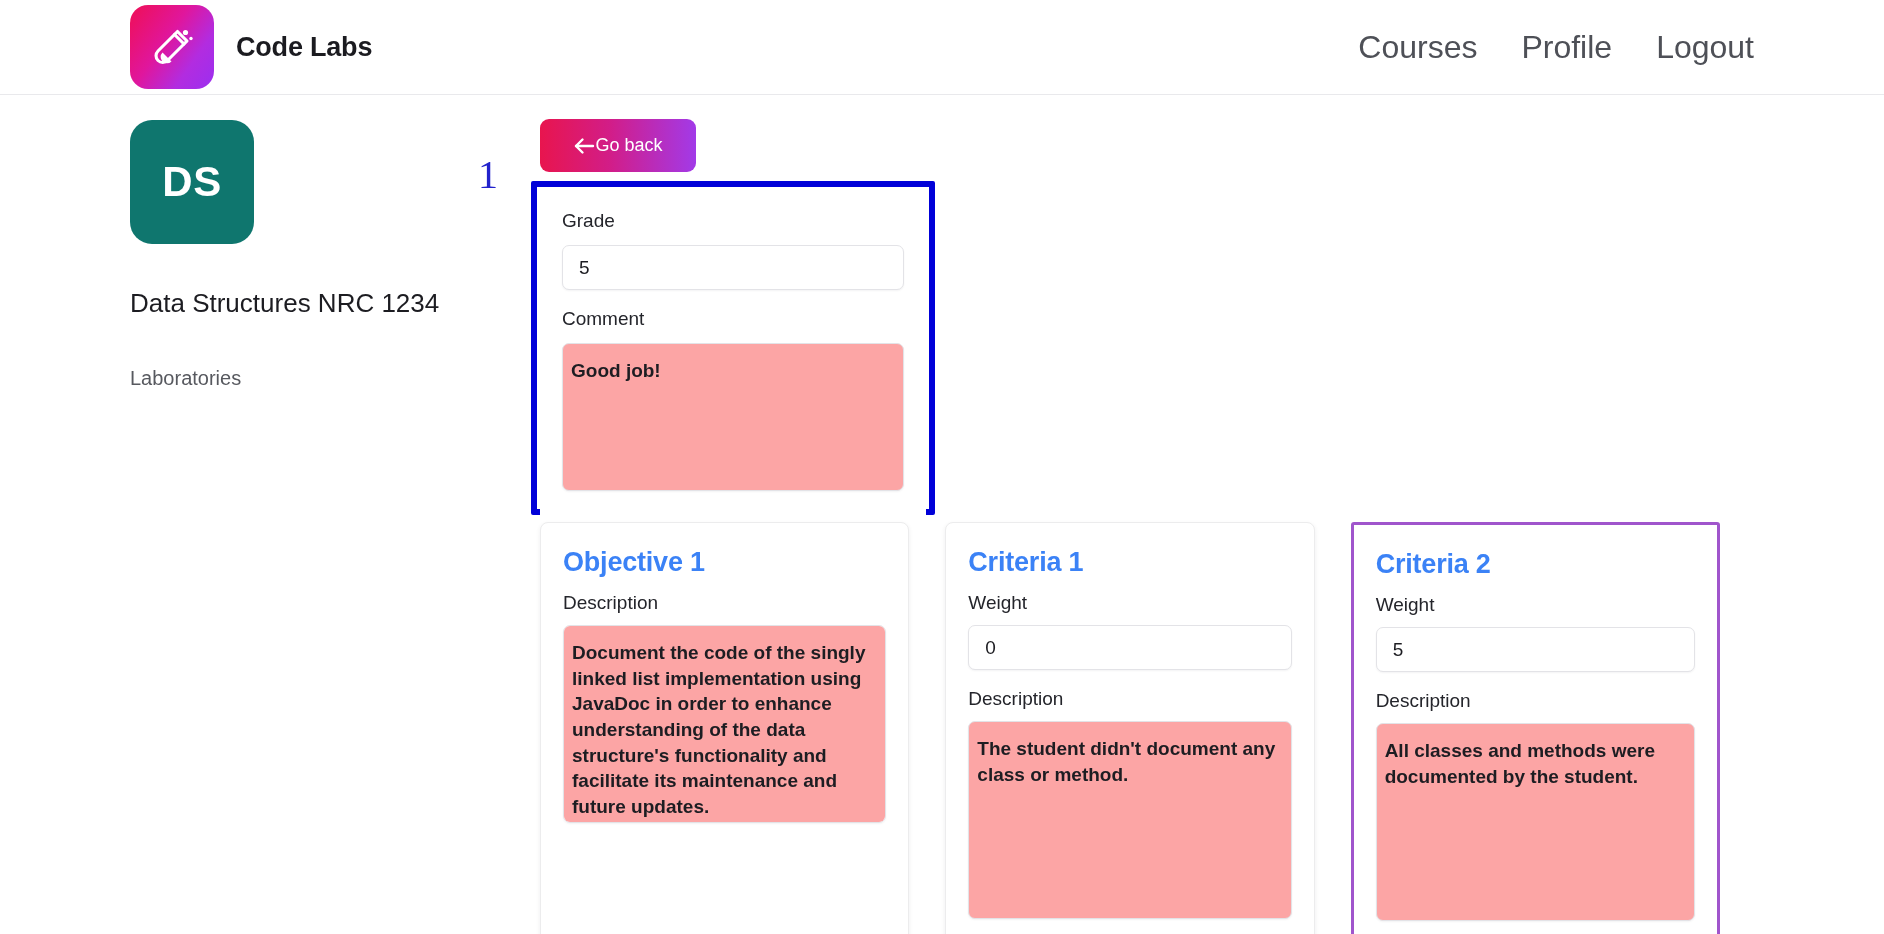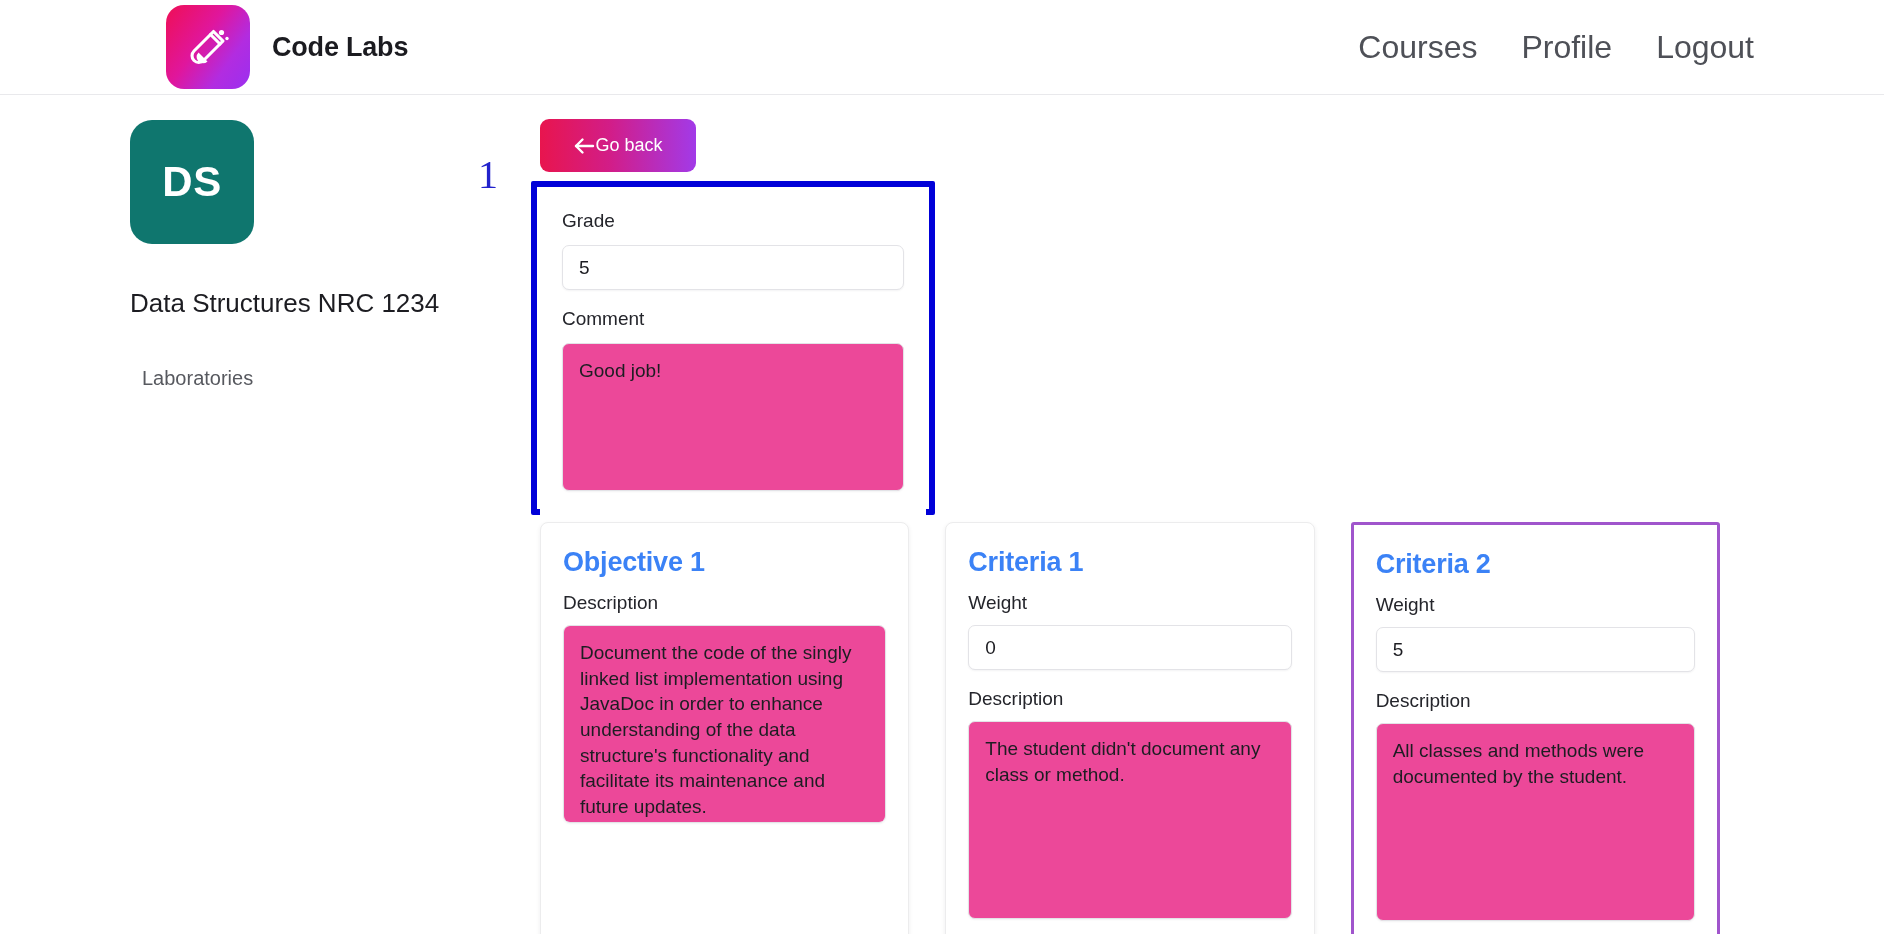--- a/index.html
+++ b/index.html
@@ -14,21 +14,20 @@
   
   .header {
     position: absolute;
     top: 0; left: 0;
     width: 1884px;
     height: 95px;
     background: #ffffff;
     border-bottom: 1px solid #e9e9ec;
     display: flex;
     align-items: center;
-    padding-left: 36px;
   }
   .brand {
     display: flex;
     align-items: center;
     margin-left: 130px;
     gap: 22px;
   }
   .logo-tile {
     width: 84px; height: 84px;
     border-radius: 18px;
@@ -80,21 +79,20 @@
     margin-top: 44px;
     font-size: 26px;
     color: #1c1c21;
     white-space: nowrap;
   }
   .sidebar-section {
     margin-top: 48px;
     font-size: 20px;
     color: #57595f;
     cursor: pointer;
-    margin-left: 12px;
   }
 
   
   .main {
     position: absolute;
     left: 540px;
     top: 119px;
     width: 1180px;
   }
   .go-back {
@@ -160,29 +158,30 @@
     font-family: "Liberation Sans", sans-serif;
     color: #1d1d22;
     padding: 0 16px;
     outline: none;
   }
   .text-area {
     width: 100%;
     height: 148px;
     border: 1px solid #e3e3e7;
     border-radius: 7px;
-    background: #ec4899;
+    background: #fca5a5;
     box-shadow: 0 1px 2px rgba(16,16,30,0.05);
     font-size: 19px;
     font-family: "Liberation Sans", sans-serif;
     color: #1d1d22;
-    padding: 14px 16px;
+    padding: 14px 8px;
     resize: none;
     outline: none;
     line-height: 1.35;
+    font-weight: bold;
   }
   .gap-18 { height: 18px; }
 
   
   .cards-row {
     position: absolute;
     left: 0;
     top: 403px;
     width: 1180px;
     display: flex;

